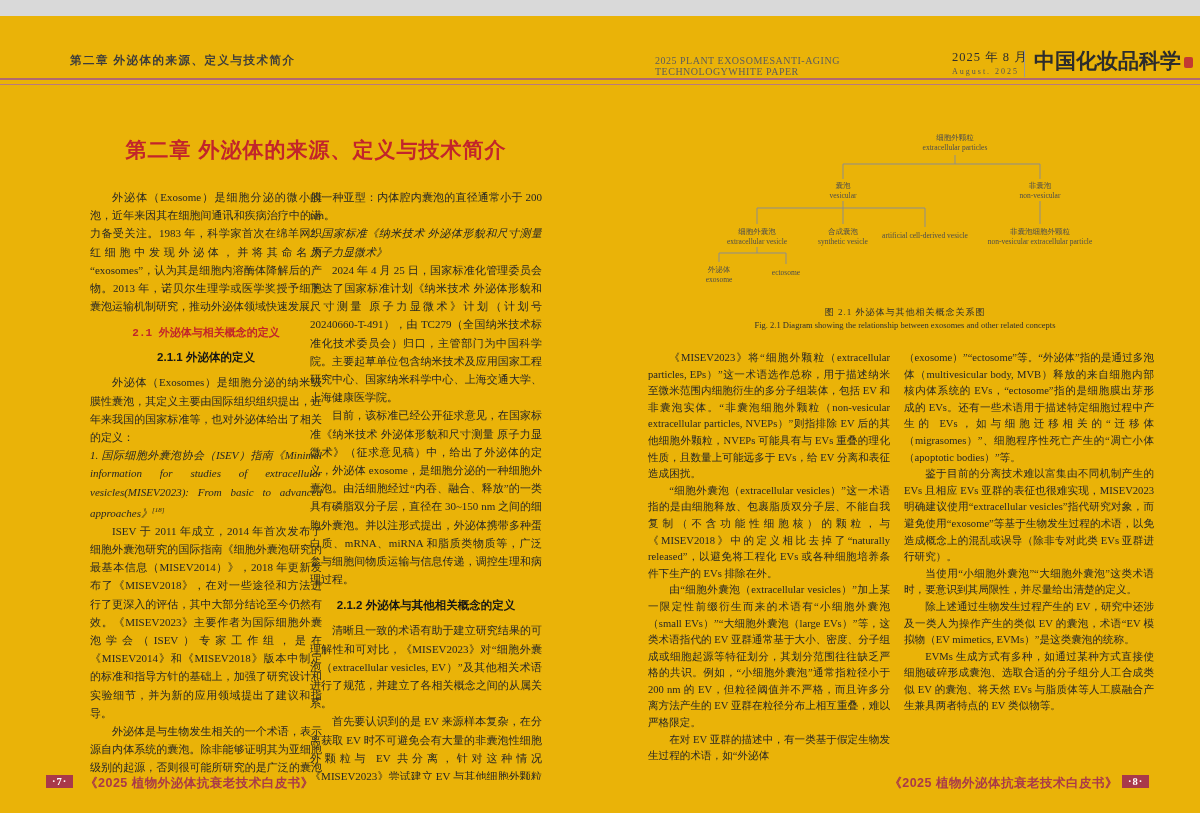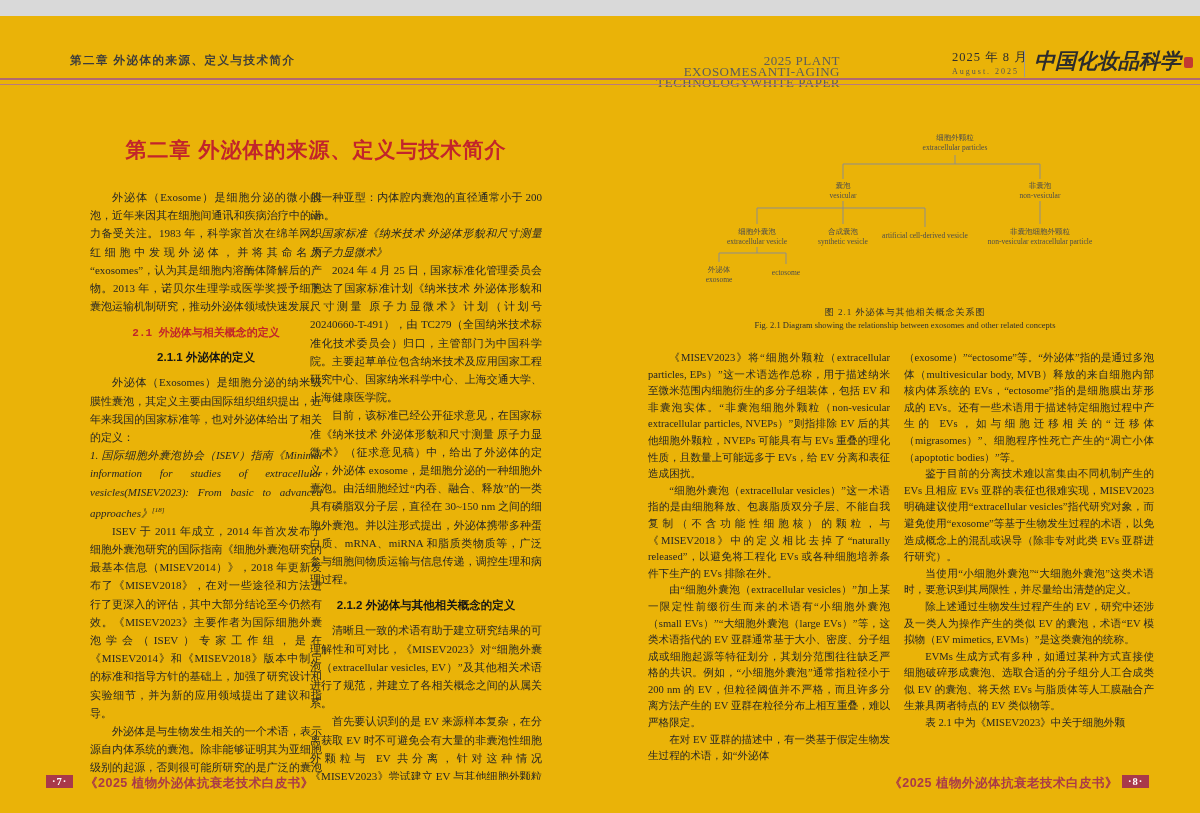--- a/index.html
+++ b/index.html
@@ -4,28 +4,28 @@
 <style>
   html,body { margin:0; padding:0; background:#d9d9d9; }
   .sheet {
     position:relative; width:1200px; height:813px; margin:16px auto;
     background:#eab308; overflow:hidden;
     font-family:"Liberation Serif", serif; color:#262626;
   }
   
   .hdr-left { position:absolute; left:70px; top:37px; font-size:11.5px; font-weight:bold;
               color:#3c3c3c; letter-spacing:1.5px; }
-  .hdr-wp   { position:absolute; left:655px; top:39px; width:185px; text-align:right;
-              font-size:13px; line-height:11px; color:#5d5d5d; letter-spacing:.5px; }
+  .hdr-wp   { position:absolute; left:655px; top:39px; width:185px; text-align:left;
+              font-size:10px; line-height:11px; color:#5d5d5d; letter-spacing:.5px; }
   .hdr-date { position:absolute; left:952px; top:33px; text-align:left; }
   .hdr-date .cn { font-size:12.5px; color:#2f2f2f; letter-spacing:1px; }
   .hdr-date .en { font-size:8px; color:#555; letter-spacing:2px; margin-top:1px; }
   .hdr-div  { position:absolute; left:1024px; top:34px; width:1px; height:27px; background:#9a9a9a; }
   .logo     { position:absolute; left:1034px; top:31px; font-size:21px; font-weight:bold;
-              font-style:italic; color:#2c2c2c; font-family:"DejaVu Serif", serif; white-space:nowrap; }
+              color:#2c2c2c; font-family:"DejaVu Serif", serif; white-space:nowrap; }
   .logo .seal { display:inline-block; width:9px; height:11px; background:#c23a32;
               border-radius:2px; margin-left:3px; vertical-align:baseline; }
   .rule { position:absolute; left:0; top:62px; width:1200px; height:4px;
           border-top:2px solid #b06a70; border-bottom:1px solid #b87a80; }
   
   .title { position:absolute; left:88px; top:120px; width:456px; text-align:center;
            font-family:"Liberation Sans", sans-serif; font-weight:bold;
            font-size:21px; color:#c2252b; letter-spacing:1px; }
   
   .col { position:absolute; text-align:justify; overflow:hidden; }
@@ -165,21 +165,20 @@
     <p class="body indent">由“细胞外囊泡（extracellular vesicles）”加上某一限定性前缀衍生而来的术语有“小细胞外囊泡（small EVs）”“大细胞外囊泡（large EVs）”等，这类术语指代的 EV 亚群通常基于大小、密度、分子组成或细胞起源等特征划分，其划分范围往往缺乏严格的共识。例如，“小细胞外囊泡”通常指粒径小于 200 nm 的 EV，但粒径阈值并不严格，而且许多分离方法产生的 EV 亚群在粒径分布上相互重叠，难以严格限定。</p>
     <p class="body indent">在对 EV 亚群的描述中，有一类基于假定生物发生过程的术语，如“外泌体</p>
   </div>
 
   <div class="col c4 pg8">
     <p class="body">（exosome）”“ectosome”等。“外泌体”指的是通过多泡体（multivesicular body, MVB）释放的来自细胞内部核内体系统的 EVs，“ectosome”指的是细胞膜出芽形成的 EVs。还有一些术语用于描述特定细胞过程中产生的 EVs，如与细胞迁移相关的“迁移体（migrasomes）”、细胞程序性死亡产生的“凋亡小体（apoptotic bodies）”等。</p>
     <p class="body indent">鉴于目前的分离技术难以富集由不同机制产生的 EVs 且相应 EVs 亚群的表征也很难实现，MISEV2023 明确建议使用“extracellular vesicles”指代研究对象，而避免使用“exosome”等基于生物发生过程的术语，以免造成概念上的混乱或误导（除非专对此类 EVs 亚群进行研究）。</p>
     <p class="body indent">当使用“小细胞外囊泡”“大细胞外囊泡”这类术语时，要意识到其局限性，并尽量给出清楚的定义。</p>
     <p class="body indent">除上述通过生物发生过程产生的 EV，研究中还涉及一类人为操作产生的类似 EV 的囊泡，术语“EV 模拟物（EV mimetics, EVMs）”是这类囊泡的统称。</p>
     <p class="body indent">EVMs 生成方式有多种，如通过某种方式直接使细胞破碎形成囊泡、选取合适的分子组分人工合成类似 EV 的囊泡、将天然 EVs 与脂质体等人工膜融合产生兼具两者特点的 EV 类似物等。</p>
-    <p class="body indent">表 2.1 中为《MISEV2023》中关于细胞外颗</p>
   </div>
 
   <div class="badge badge-left">·7·</div>
   <div class="ft ft-left">《2025 植物外泌体抗衰老技术白皮书》</div>
   <div class="ft ft-right">《2025 植物外泌体抗衰老技术白皮书》</div>
   <div class="badge badge-right">·8·</div>
 
 </div>
 
 </body></html>

